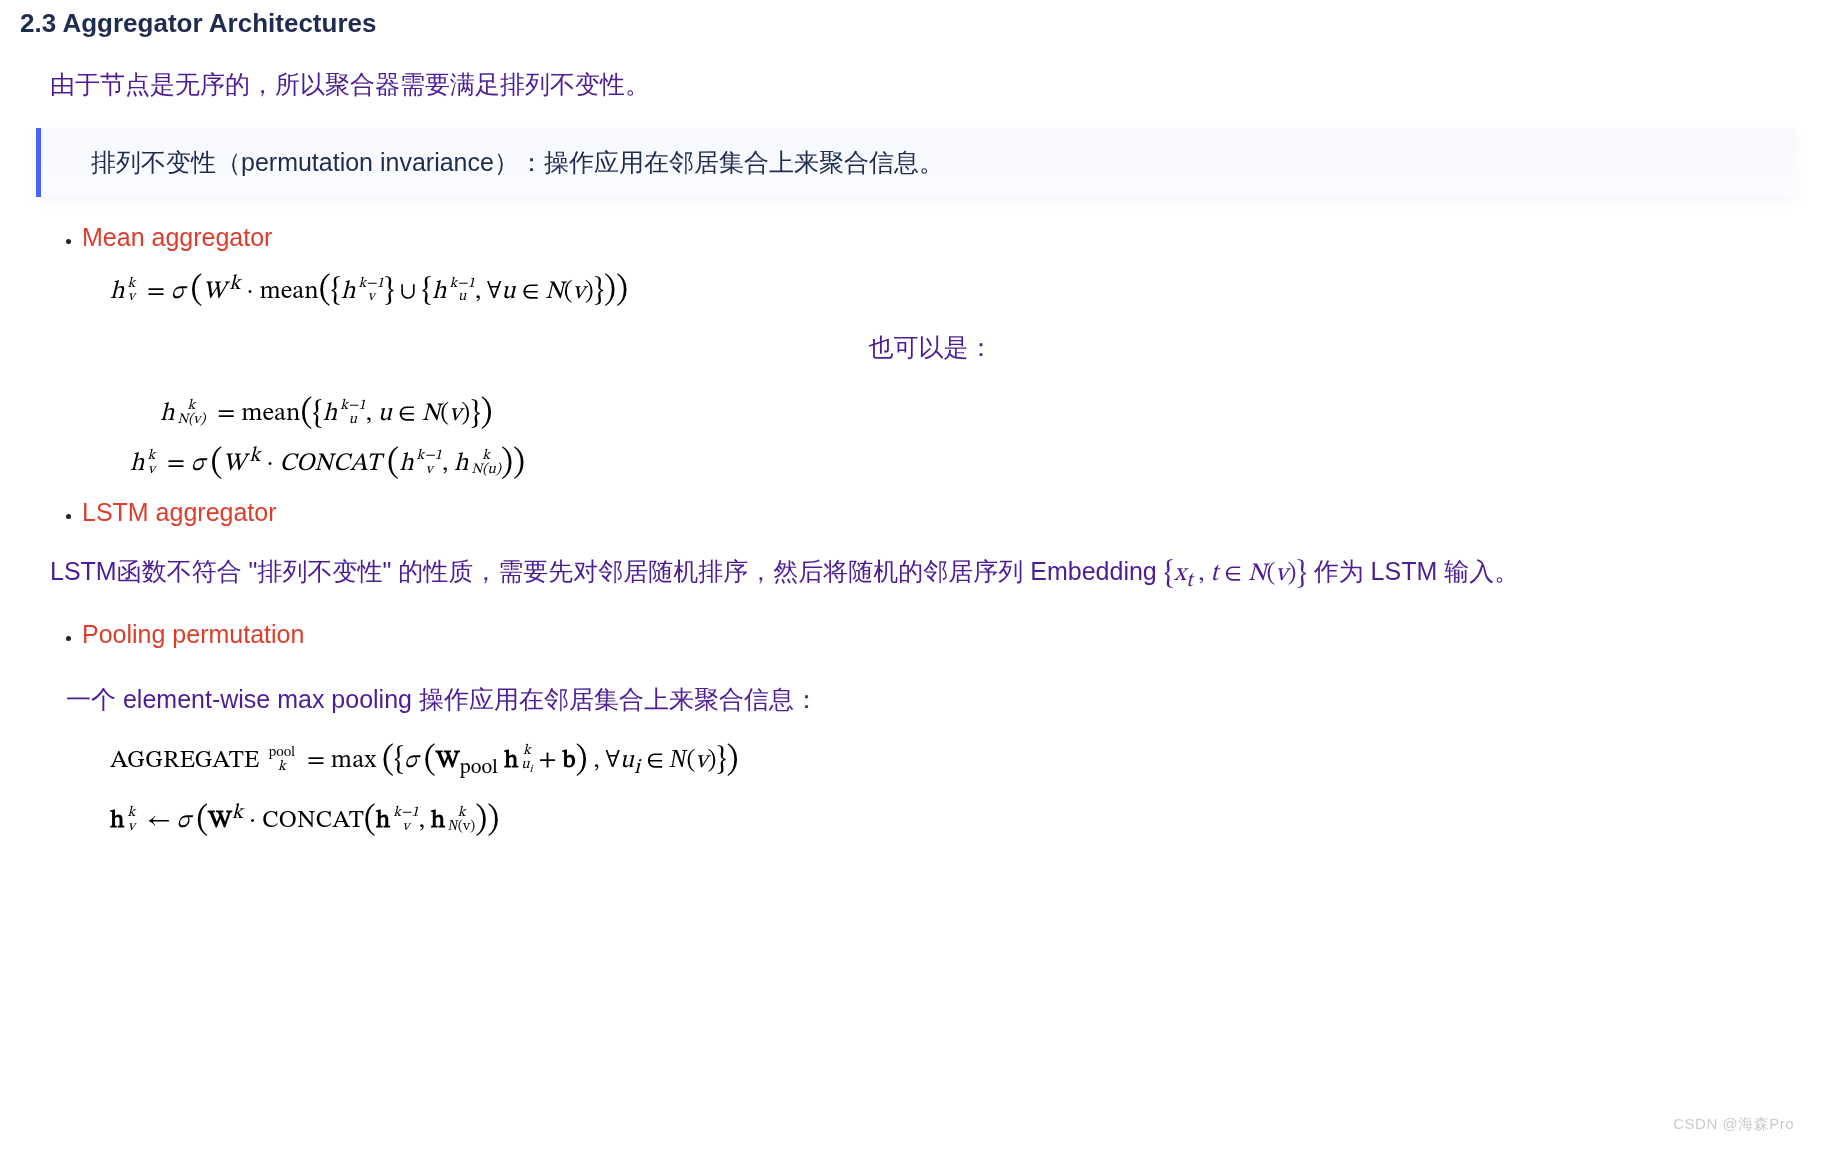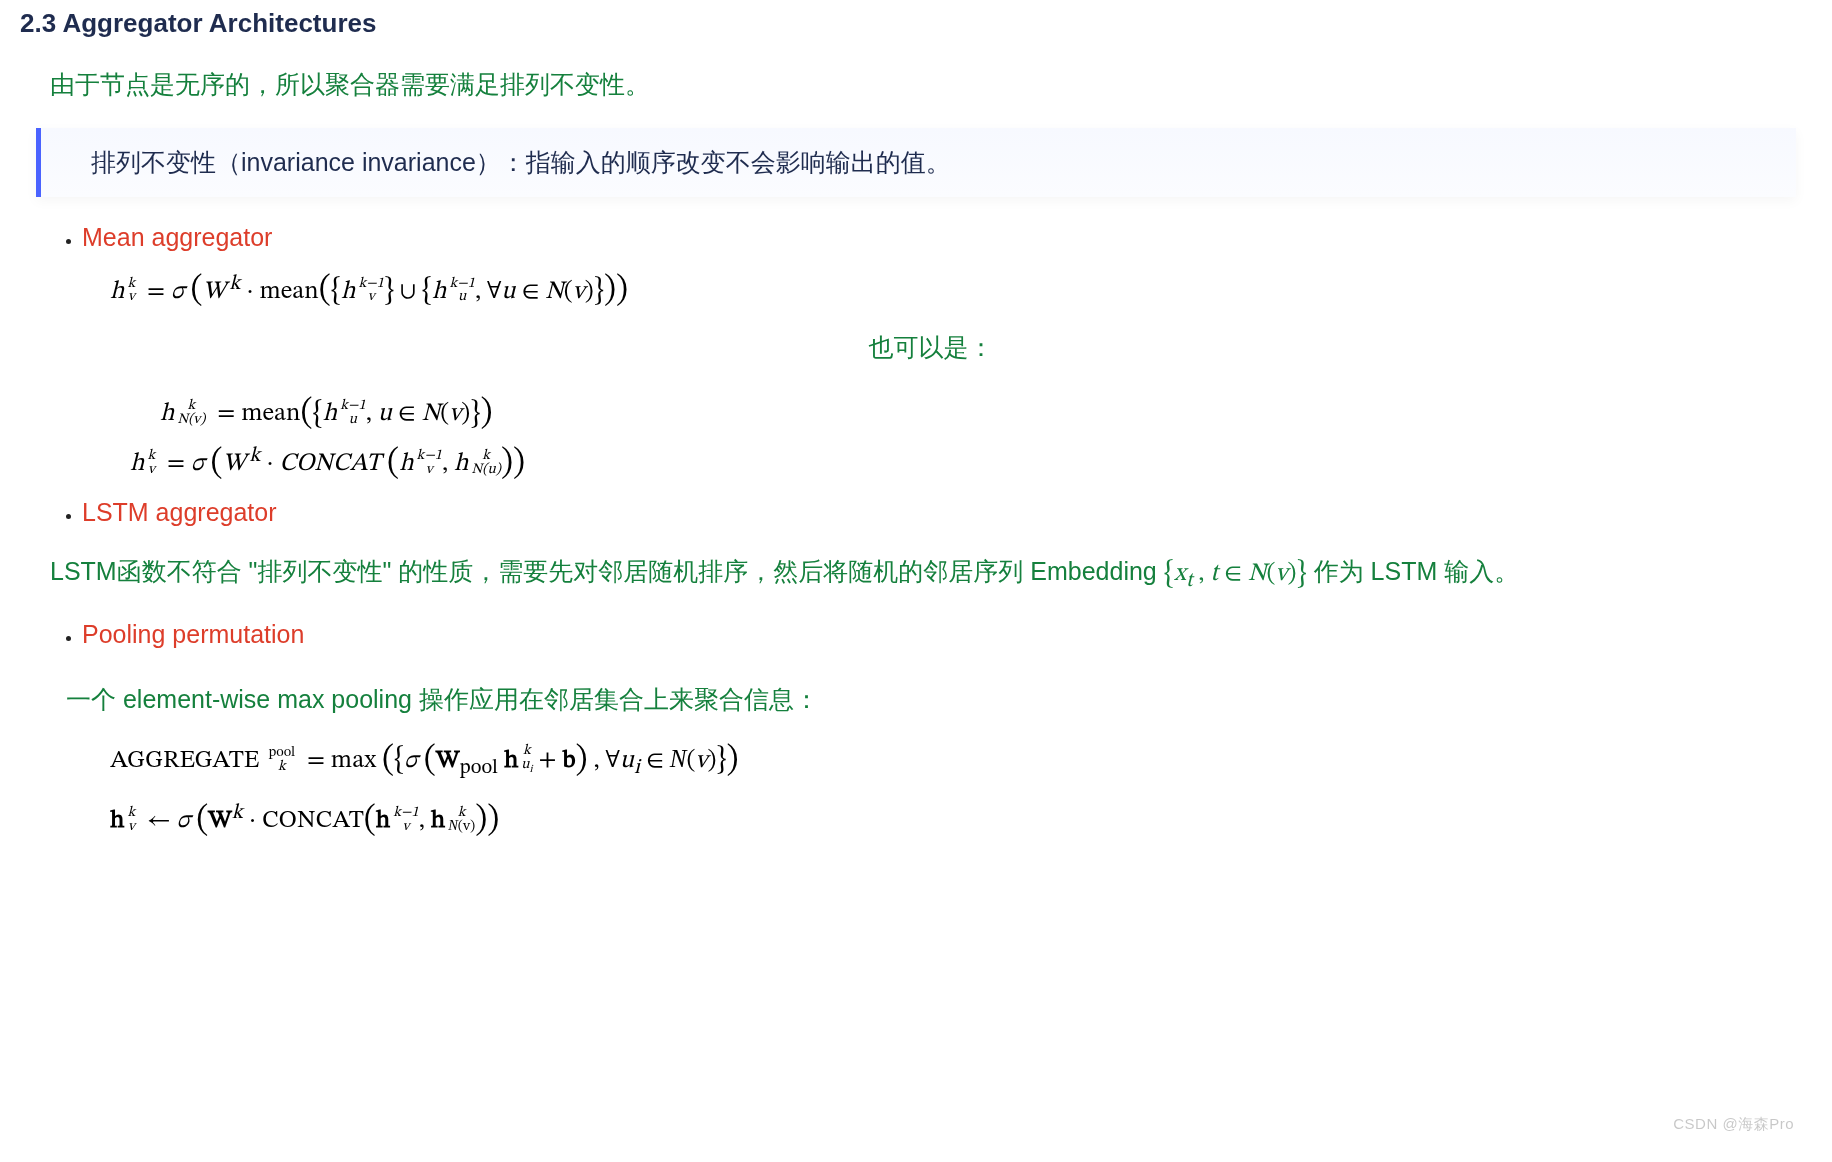--- a/index.html
+++ b/index.html
@@ -17,21 +17,21 @@
     position: relative;
   }
   .section-title {
     font-size: 26px;
     font-weight: 700;
     color: #1f2c4f;
     margin: 0 0 24px 0;
   }
   .body-text {
     font-size: 25px;
-    color: #15803d;
+    color: #4c1d95;
     line-height: 1.7;
     margin: 0 0 22px 30px;
   }
   .callout {
     margin: 0 0 26px 16px;
     padding: 18px 30px 18px 50px;
     background: linear-gradient(180deg,#f7f9ff 0%, #fbfcff 100%);
     border-left: 5px solid #4a63ff;
     font-size: 25px;
     color: #1f2c4f;
@@ -93,21 +93,21 @@
 
 <div class="page">
 
   <h2 class="section-title">
     <span>2.3</span>
     <span>Aggregator Architectures</span>
   </h2>
 
   <p class="body-text">由于节点是无序的，所以聚合器需要满足排列不变性。</p>
 
-  <div class="callout">排列不变性（invariance invariance）：指输入的顺序改变不会影响输出的值。</div>
+  <div class="callout">排列不变性（permutation invariance）：操作应用在邻居集合上来聚合信息。</div>
 
   <ul class="agg-list">
     <li>
       <span class="agg-name">Mean aggregator</span>
     </li>
   </ul>
 
   <div class="formula-block indent-2">
     <div class="formula-line" title="h_v^k = \sigma\left( W^k \cdot \mathrm{mean}\left( \{ h_v^{k-1} \} \cup \{ h_u^{k-1}, \forall u \in N(v) \} \right) \right)">
       <span class="it">h</span><span class="stack"><span class="sup it">k</span><span class="sub it">v</span></span>

